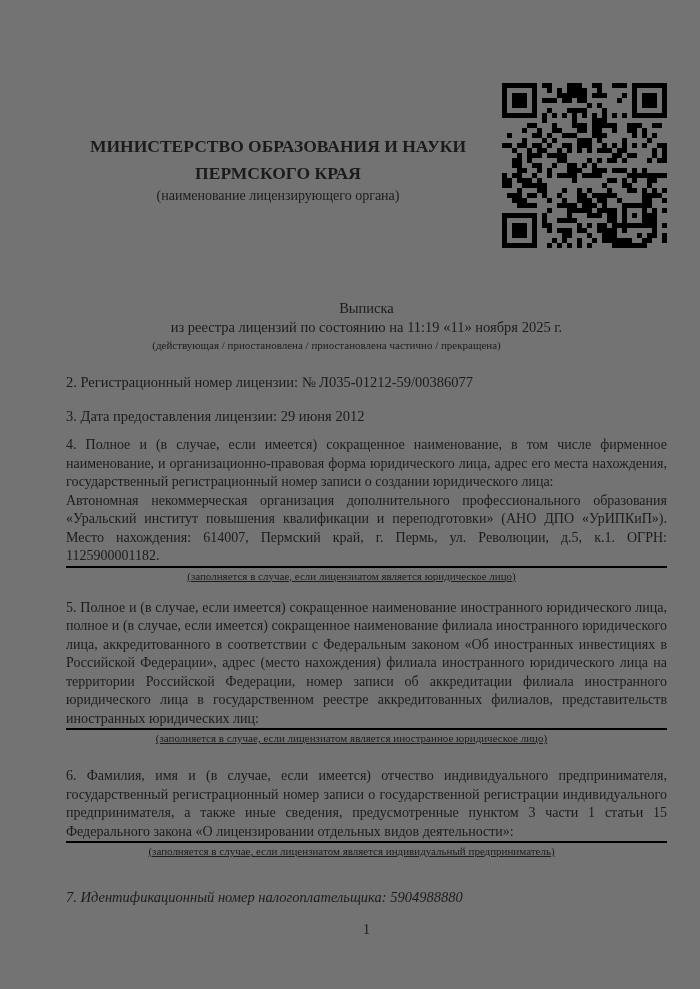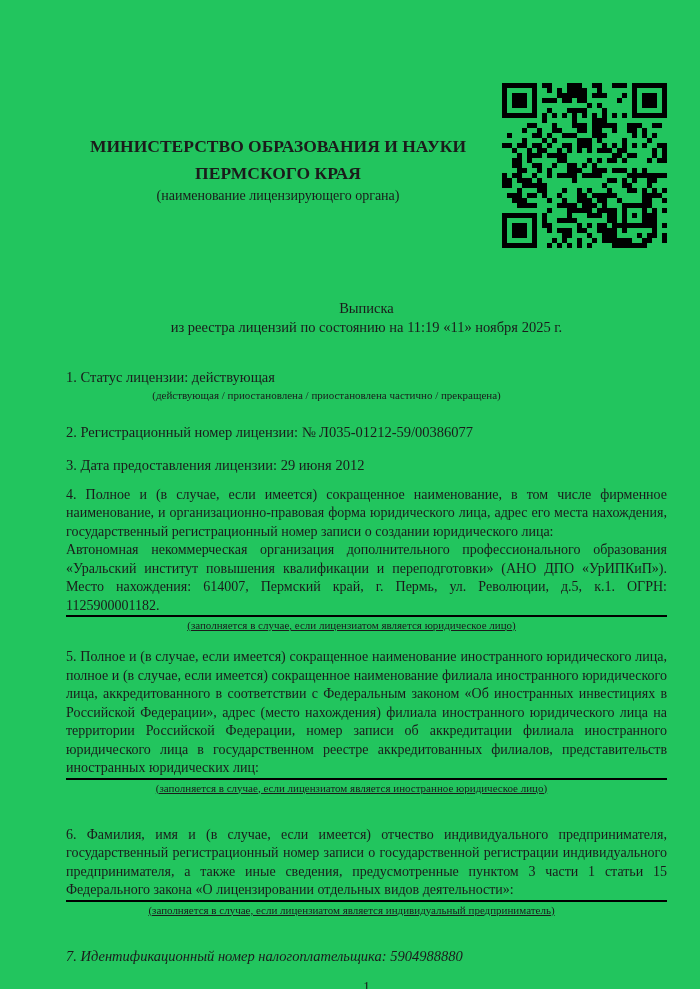--- a/index.html
+++ b/index.html
@@ -1,20 +1,20 @@
 <!DOCTYPE html>
 <html><head>
 <meta charset="utf-8">
 <style>
   html,body { margin:0; padding:0; background:#e8e8e8; }
   .page {
     position:relative;
     width:700px; height:989px;
     margin:0 auto;
-    background:#22c55e;
+    background:#737373;
     color:#1b1b1b;
     font-family:"Liberation Serif","DejaVu Serif",serif;
     overflow:hidden;
   }
   .content { padding:0 33px 0 66px; }
   p { margin:0; }
 
   .header-block { margin-top:133px; width:424px; text-align:center; }
   .ministry { font-weight:bold; font-size:17.5px; line-height:27px; white-space:nowrap; }
   .header-caption { font-size:14px; line-height:12px; margin-top:3px; }
@@ -30,21 +30,21 @@
 
   .rule { border-top:2px solid #000000; height:0; }
   .fill-caption { font-size:11px; line-height:13px; text-align:center; padding-right:30px; margin-top:2px;text-decoration:underline; }
   .caption-status { font-size:11px; line-height:13px; text-align:center; padding-right:80px; margin-top:2px; }
 
   .m-item1 { margin-top:31px; }
   .m-item2 { margin-top:21px; }
   .m-item3 { margin-top:15px; }
   .m-item4 { margin-top:11px; }
   .m-item5 { margin-top:16px; }
-  .m-item6 { margin-top:31px; }
+  .m-item6 { margin-top:22px; }
   .m-item7 { margin-top:30px;font-style:italic; }
 
   .page-number { margin-top:14px; text-align:center; font-size:14px; line-height:18px; }
 </style>
 </head>
 <body>
 
 <div class="page">
 
   <div class="qr-wrap" id="qr">
@@ -556,21 +556,20 @@
       <div class="ministry">МИНИСТЕРСТВО ОБРАЗОВАНИЯ И НАУКИ</div>
       <div class="ministry">ПЕРМСКОГО КРАЯ</div>
       <div class="header-caption">(наименование лицензирующего органа)</div>
     </div>
 
     <div class="doc-title">
       <p>Выписка</p>
       <p>из реестра лицензий по состоянию на 11:19 «11» ноября 2025 г.</p>
     </div>
 
-    <p class="item-line m-item1">1. Статус лицензии: действующая</p>
     <p class="caption-status">(действующая / приостановлена / приостановлена частично / прекращена)</p>
 
     <p class="item-line m-item2">2. Регистрационный номер лицензии: № Л035-01212-59/00386077</p>
 
     <p class="item-line m-item3">3. Дата предоставления лицензии: 29 июня 2012</p>
 
     <div class="m-item4">
       <p class="para">4. Полное и (в случае, если имеется) сокращенное наименование, в том числе фирменное наименование, и организационно-правовая форма юридического лица, адрес его места нахождения, государственный регистрационный номер записи о создании юридического лица:</p>
       <p class="para">Автономная некоммерческая организация дополнительного профессионального образования «Уральский институт повышения квалификации и переподготовки» (АНО ДПО «УрИПКиП»). Место нахождения: 614007, Пермский край, г. Пермь, ул. Революции, д.5, к.1. ОГРН: 1125900001182.</p>
       <div class="rule"></div>

